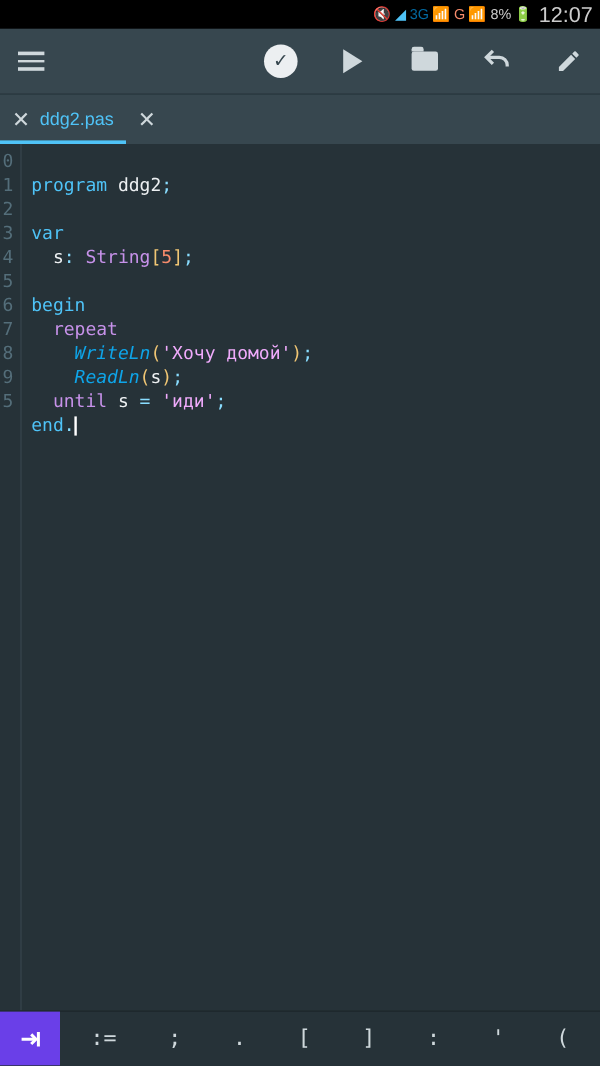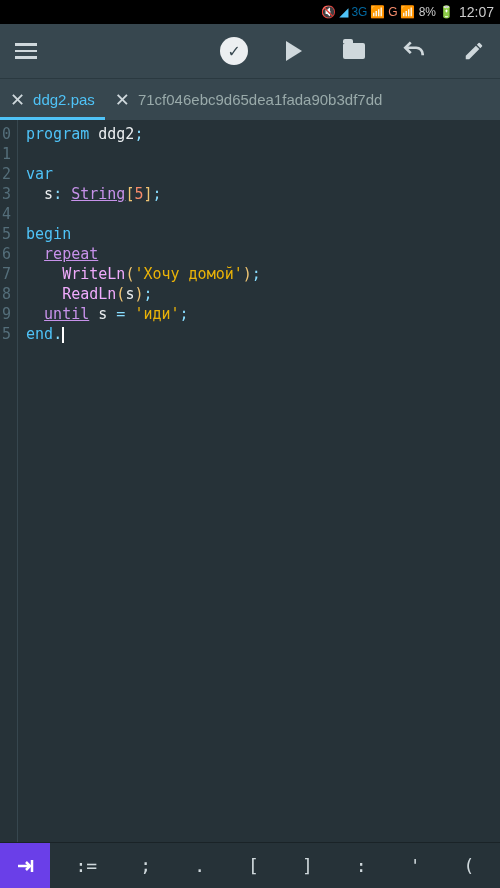--- a/index.html
+++ b/index.html
@@ -101,27 +101,28 @@
       padding: 4px 6px 0 2px;
       font-family: monospace;
       user-select: none;
       border-right: 1px solid #37474F;
     }
     .gutter div { height: 20px; }
     .code {
       padding: 4px 0 0 8px;
       font-family: monospace;
       white-space: pre;
+      margin-top: 20px;
     }
     .code-line { height: 20px; }
     .kw-blue { color: #4FC3F7; }
-    .kw-purple { color: #C792EA; text-decoration: underline; }
-    .fn-white { color: #f0abfc; }
+    .kw-purple { color: #C792EA; }
+    .fn-white { color: #0ea5e9; font-style: italic; }
     .paren-gold { color: #F0C674; }
-    .str-green { color: #eab308; }
+    .str-green { color: #f0abfc; }
     .punct { color: #89DDFF; }
     .num-orange { color: #F78C6C; }
     .ident { color: #eceff1; }
     .cursor {
       display: inline-block; width: 1.5px; height: 16px;
       background: #fff; vertical-align: middle;
       animation: blink 1s step-end infinite;
     }
     @keyframes blink { 50% { opacity: 0; } }
     .bottom-bar {
@@ -151,21 +152,21 @@
 <div class="status-bar">
   <div class="status-icons">
     <span>🔇</span>
     <span style="color:#4FC3F7">◢</span>
     <span style="color:#0369a1">3G</span>
     <span style="color:#4FC3F7">📶</span>
     <span style="color:#F78C6C">G</span>
     <span style="color:#F78C6C">📶</span>
     <span>8%</span>
     <span>🔋</span>
-    <span style="font-size:14px;margin-left:2px">12:07</span>
+    <span style="font-size:18px;margin-left:2px">12:07</span>
   </div>
 </div>
 
 <div class="toolbar">
   <div class="toolbar-left">
     <div class="icon-btn">
       <div class="hamburger">
           <div></div>
           <div></div>
           <div></div>
@@ -196,21 +197,20 @@
   </div>
 </div>
 
 <div class="tabs">
   <div class="tab active">
     <span class="tab-close">✕</span>
     <span>ddg2.pas</span>
   </div>
   <div class="tab">
     <span class="tab-close">✕</span>
-    <span>71cf046ebc9d65dea1fada90b3df7dd</span>
   </div>
 </div>
 
 <div class="editor">
   <div class="gutter" id="gutter">
       <div>0</div>
       <div>1</div>
       <div>2</div>
       <div>3</div>
       <div>4</div>

